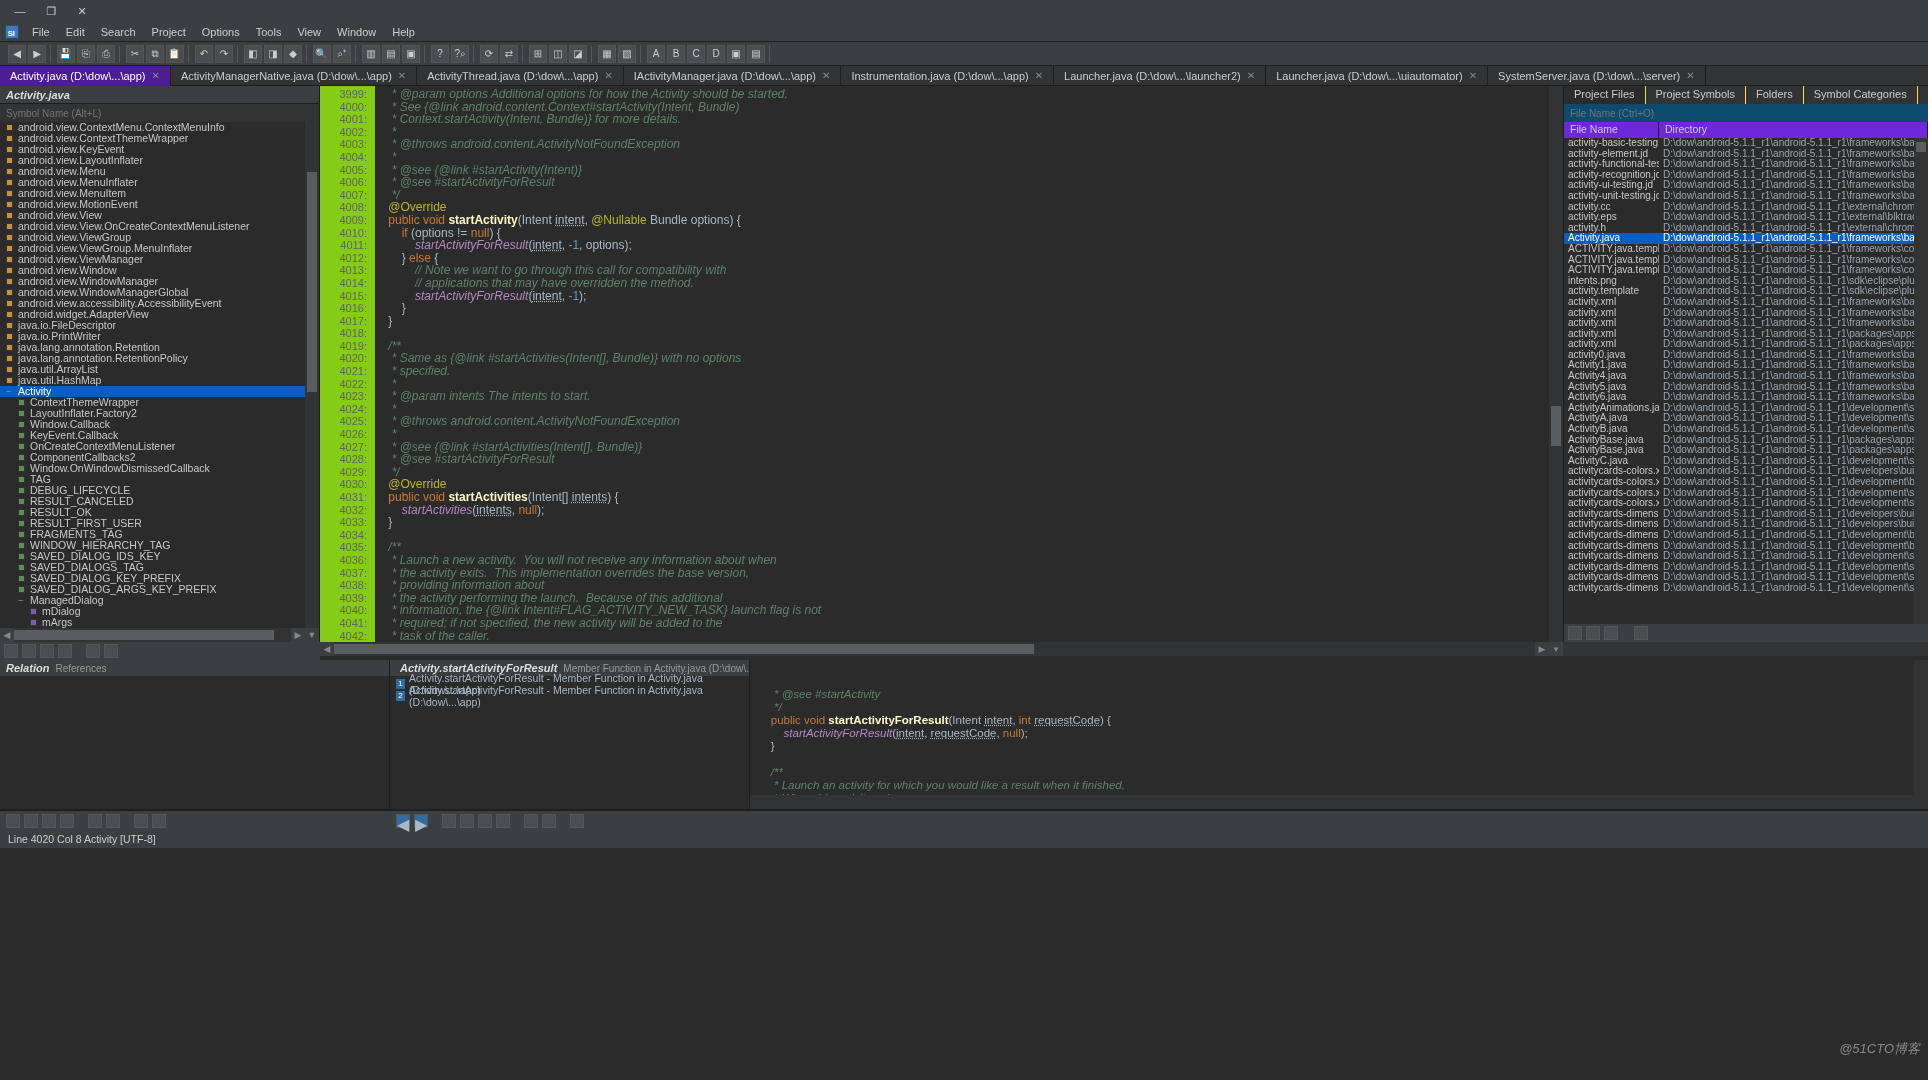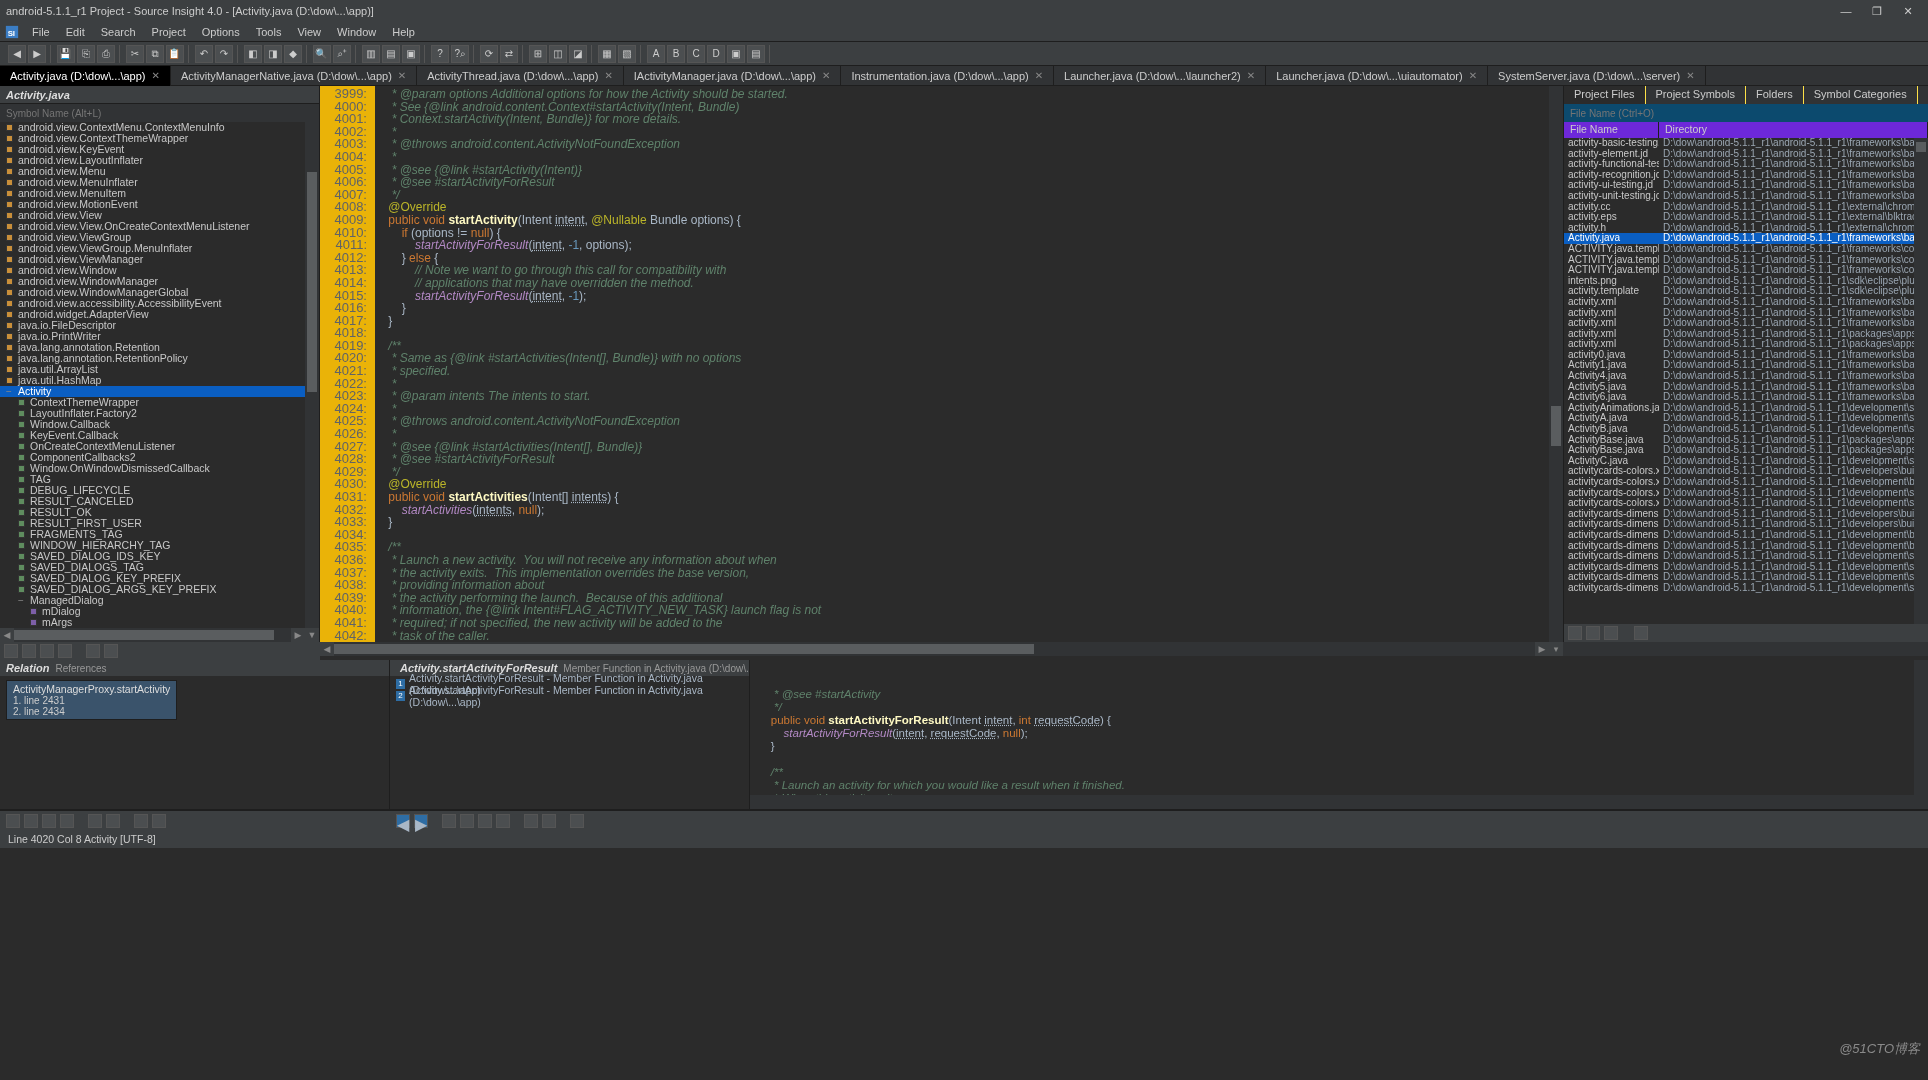--- a/index.html
+++ b/index.html
@@ -9,40 +9,40 @@
   .titlebar .win-icons span { display:inline-block; width:28px; text-align:center; cursor:default; color:#ccc; }
   .menubar { height: 20px; background: #3c3f41; display: flex; align-items: center; padding: 0 4px; font-size: 11px; color: #ccc; border-bottom:1px solid #1e1e1e; }
   .menubar .menu-item { padding: 2px 8px; }
   .menubar .sys-icon { width:16px; height:16px; margin-right:4px; display:inline-flex; align-items:center; justify-content:center;font-weight:bold;}
   .menubar .sys-icon svg { width:14px; height:14px; }
   .toolbar { height: 24px; background: #3c3f41; display: flex; align-items: center; padding: 0 4px; gap:2px; border-bottom:1px solid #1e1e1e;}
   .toolbar .tb-group { display:flex; align-items:center; gap:2px; padding:0 4px; border-right:1px solid #555;}
   .toolbar .tb-btn { width:18px; height:18px; background:#4b4e50; border:1px solid #555; display:flex; align-items:center;justify-content:center; font-size:10px; color:#ccc;}
   .tabs { height: 20px; background: #313335; display: flex; align-items:center; font-size:11px; color:#ccc; border-bottom:1px solid #1e1e1e;}
   .tab { height:20px; display:flex; align-items:center; padding:0 10px; border-right:1px solid #1e1e1e; cursor:default; white-space:nowrap;}
-  .tab.active { background:#000000; color:#fff; }
+  .tab.active { background:#4c1d95; color:#fff; }
   .tab .x { margin-left:6px; color:#888; font-size:10px;}
   .main { display:flex; height: 556px; }
   .left-panel { width:320px; background:#2b2b2b; border-right:1px solid #1e1e1e; display:flex; flex-direction:column;}
   .panel-title { height:18px; background:#3c3f41; display:flex; align-items:center; padding:0 6px; font-size:11px; font-style:italic; font-weight:bold; color:#ddd; border-bottom:1px solid #1e1e1e;}
   .panel-search { height:18px; background:#313335; font-size:10px; color:#999; padding:2px 6px; border-bottom:1px solid #1e1e1e; outline:none; border:none;}
   .symbol-list { flex:1; overflow:hidden; position:relative; font-size:10.5px; }
   .symbol-list .row { height:11px; line-height:11px; padding-left:18px; white-space:nowrap; color:#c8c8c8; position:relative;}
   .symbol-list .row.l1 { padding-left:30px; }
   .symbol-list .row.l2 { padding-left:42px; }
   .symbol-list .row.active { background:#0a5ec2; color:#fff; }
   .symbol-list .row .sq { position:absolute; left:6px; top:2px; width:7px; height:7px; background:#c98f3a; border:1px solid #333;}
   .symbol-list .row.l1 .sq { left:18px; background:#5f8d5f;}
   .symbol-list .row.l2 .sq { left:30px; background:#7d5fa8;}
   .symbol-list .row .exp { position:absolute; left:6px; top:0; color:#888; font-size:10px;}
   .symbol-list .row.l1 .exp { left:18px; }
   .symbol-list .scroll { position:absolute; right:0; top:0; width:14px; height:100%; background:#313335;}
   .symbol-list .scroll .thumb { position:absolute; left:2px; width:10px; background:#5a5d5f;}
   .editor { flex:1; display:flex; background:#2b2b2b; position:relative;}
-  .gutter { width:55px; background:#eab308; color:#606366; font-family:"Consolas",monospace; font-size:13px; text-align:right; padding-right:8px; line-height:12.6px; padding-top:2px;}
+  .gutter { width:55px; background:#84cc16; color:#606366; font-family:"Consolas",monospace; font-size:11px; text-align:right; padding-right:8px; line-height:12.6px; padding-top:2px;}
   .code { flex:1; font-family:"Consolas",monospace; font-size:12px; line-height:12.6px; padding-top:2px; white-space:pre; overflow:hidden; color:#a9b7c6;}
   .c-cm { color:#5f826b; font-style:italic;}
   .c-an { color:#bbb529;}
   .c-kw { color:#cc7832;}
   .c-fn { color:#fef9c3; font-weight:bold;}
   .c-fncall { color:#b389c5; font-style:italic;}
   .c-num { color:#6897bb;}
   .c-ul { text-decoration: underline dotted; }
   .right-panel { width:365px; background:#2b2b2b; border-left:1px solid #1e1e1e; display:flex; flex-direction:column;}
   .right-tabs { height:18px; background:#313335; display:flex; font-size:11px;}
@@ -81,21 +81,20 @@
   .snippet-panel { flex:1; font-family:"Consolas",monospace; font-size:11.5px; line-height:13px; padding:2px 8px; white-space:pre; overflow:hidden; position:relative;}
   .bottom-tb { height:20px; background:#3c3f41; display:flex; align-items:center; gap:4px; padding:0 6px; border-top:1px solid #1e1e1e;}
   .bottom-tb .ptb { width:14px; height:14px; background:#4b4e50; border:1px solid #555;}
   .status { height:18px; background:#3c3f41; display:flex; align-items:center; font-size:10.5px; color:#ccc; padding:0 8px; justify-content:space-between;}
   .watermark { position:absolute; right:8px; bottom:22px; font-size:13px; color:#aaa; font-style:italic; opacity:0.75;}
 </style>
 </head>
 <body>
 
 <div class="titlebar">
-  <span class="title">android-5.1.1_r1 Project - Source Insight 4.0 - [Activity.java (D:\dow\...\app)]</span>
   <span class="win-icons">
     <span>—</span>
     <span>❐</span>
     <span>✕</span>
   </span>
 </div>
 
 <div class="menubar">
   <span class="sys-icon">
     <svg viewBox="0 0 16 16">
@@ -536,27 +535,20 @@
   <div style="width:365px" class="hscroll"></div>
 </div>
 
 <div class="bottom">
   <div class="rel-panel">
     <div class="rel-header">
       <span class="t1">Relation</span>
       <span style="color:#999;font-size:10px">References</span>
     </div>
     <div class="rel-body">
-      <div class="rel-col">
-        <div class="rel-box">
-          <div style="font-size:10.5px">ActivityManagerProxy.startActivity</div>
-          <div style="font-size:10px;color:#ccc">1. line 2431</div>
-          <div style="font-size:10px;color:#ccc">2. line 2434</div>
-        </div>
-      </div>
     </div>
   </div>
 
   <div class="lookup-panel">
     <div class="lookup-header">
       <span style="width:10px;height:10px;background:#c98f3a;margin-right:4px"></span>
       <span style="font-style:italic;font-weight:bold;color:#ddd">Activity.startActivityForResult</span>
       <span style="margin-left:6px;color:#999;font-size:10px">Member Function in Activity.java (D:\dow\...\app) at line 3705 (3 lines)</span>
     </div>
     <div class="lookup-list" id="lookup-list">

